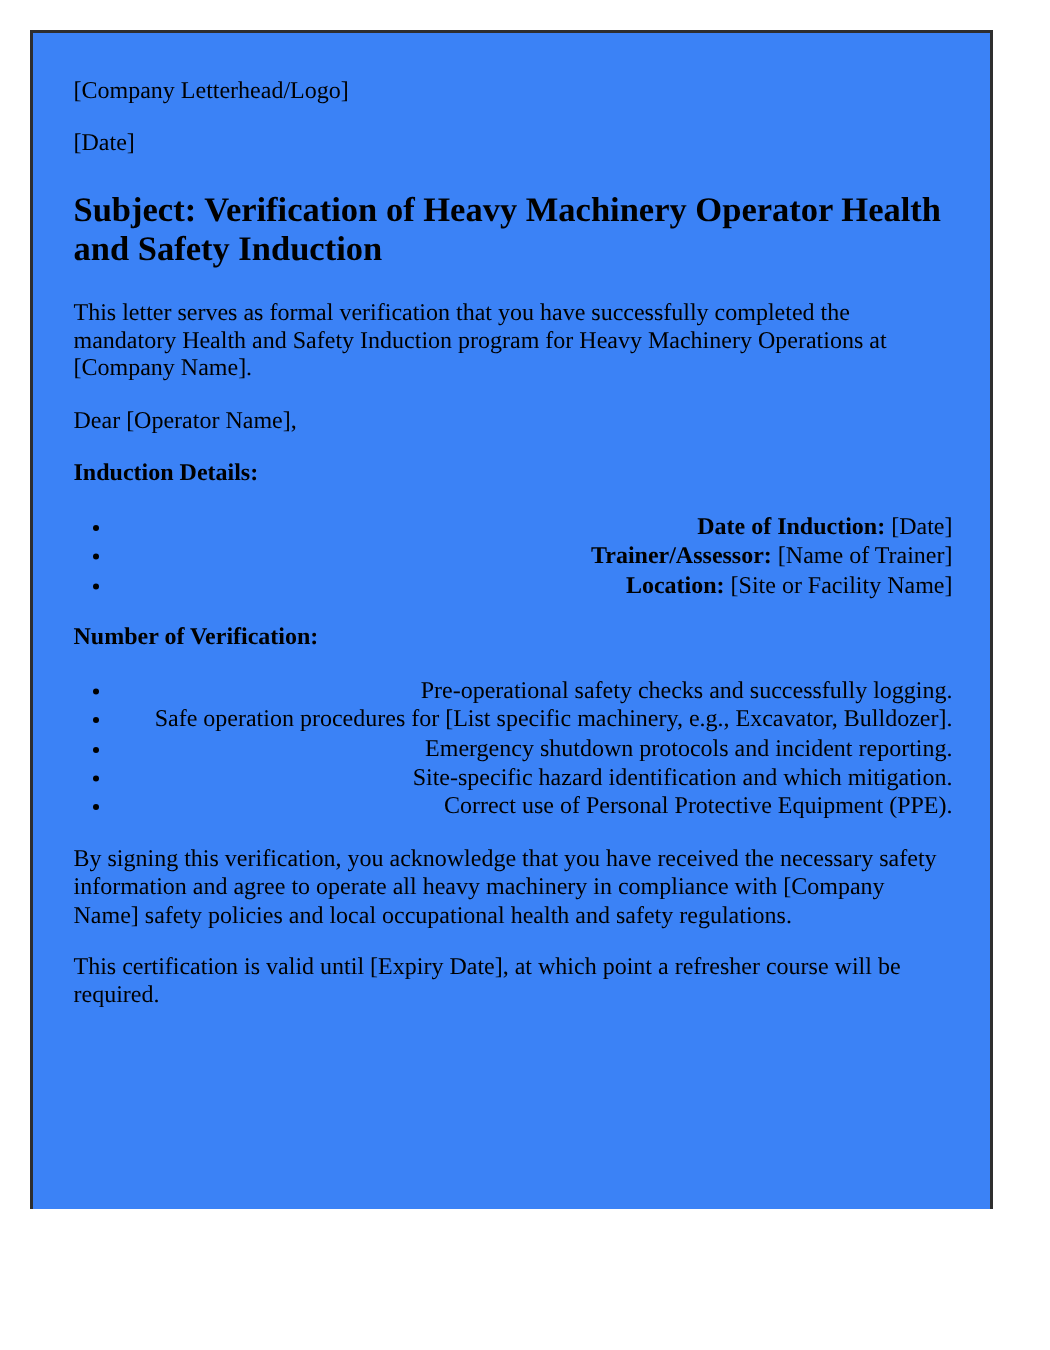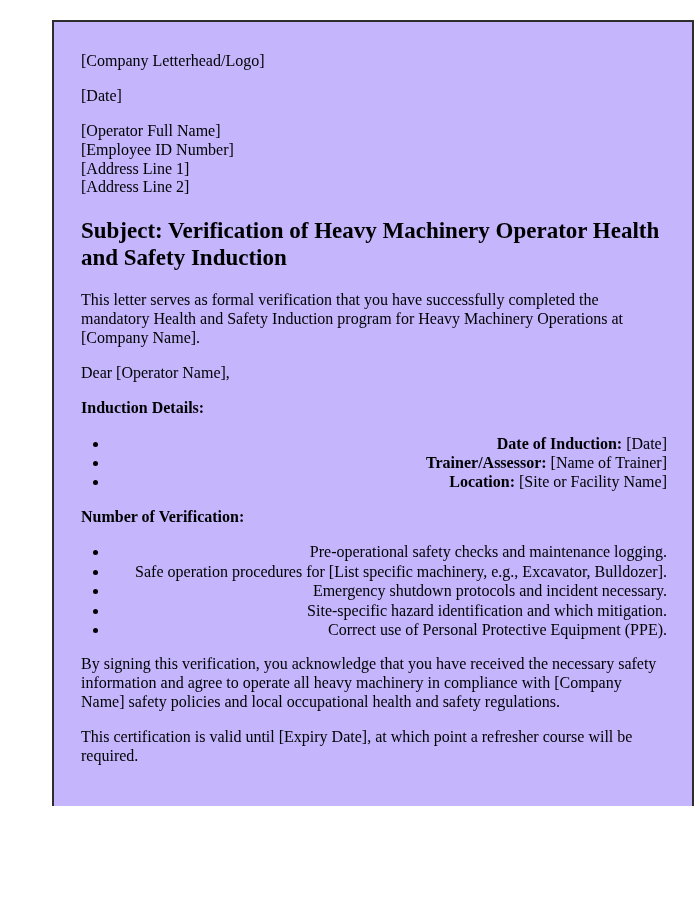--- a/index.html
+++ b/index.html
@@ -19,22 +19,21 @@
     position: absolute;
     left: 20px;
     top: 20px;
     width: 642px;
     height: 786px;
     box-sizing: border-box;
     border: 2px solid #2e2e2e;
     border-bottom: none;
     padding: 14px 25px 0 27px;
     overflow: hidden;
-    background: #c4b5fd;
-    margin-left: 32px;
+    background: #3b82f6;
   }
   .page p {
     font-size: 16px;
     line-height: 1.18;
     margin: 16px 0;
   }
   .addr-block p {
     margin: 0;
   }
   .addr-block {
@@ -66,26 +65,20 @@
 </style>
 </head>
 <body>
 
 <div class="page">
 
   <p>[Company Letterhead/Logo]</p>
 
   <p>[Date]</p>
 
-  <div class="addr-block">
-    <p>[Operator Full Name]</p>
-    <p>[Employee ID Number]</p>
-    <p>[Address Line 1]</p>
-    <p>[Address Line 2]</p>
-  </div>
 
   <h1 class="subject">Subject: Verification of Heavy Machinery Operator Health and Safety Induction</h1>
 
   <p>This letter serves as formal verification that you have successfully completed the mandatory Health and Safety Induction program for Heavy Machinery Operations at [Company Name].</p>
 
   <p>Dear [Operator Name],</p>
 
   <p class="section-label">Induction Details:</p>
 
   <ul>
@@ -100,23 +93,23 @@
     <li>
       <span class="detail-label">Location:</span> 
       <span>[Site or Facility Name]</span>
     </li>
   </ul>
 
   <p class="section-label">Number of Verification:</p>
 
 
   <ul>
-    <li>Pre-operational safety checks and maintenance logging.</li>
+    <li>Pre-operational safety checks and successfully logging.</li>
     <li>Safe operation procedures for [List specific machinery, e.g., Excavator, Bulldozer].</li>
-    <li>Emergency shutdown protocols and incident necessary.</li>
+    <li>Emergency shutdown protocols and incident reporting.</li>
     <li>Site-specific hazard identification and which mitigation.</li>
     <li>Correct use of Personal Protective Equipment (PPE).</li>
   </ul>
 
   <p>By signing this verification, you acknowledge that you have received the necessary safety information and agree to operate all heavy machinery in compliance with [Company Name] safety policies and local occupational health and safety regulations.</p>
 
   <p>This certification is valid until [Expiry Date], at which point a refresher course will be required.</p>
 
 </div>
 

